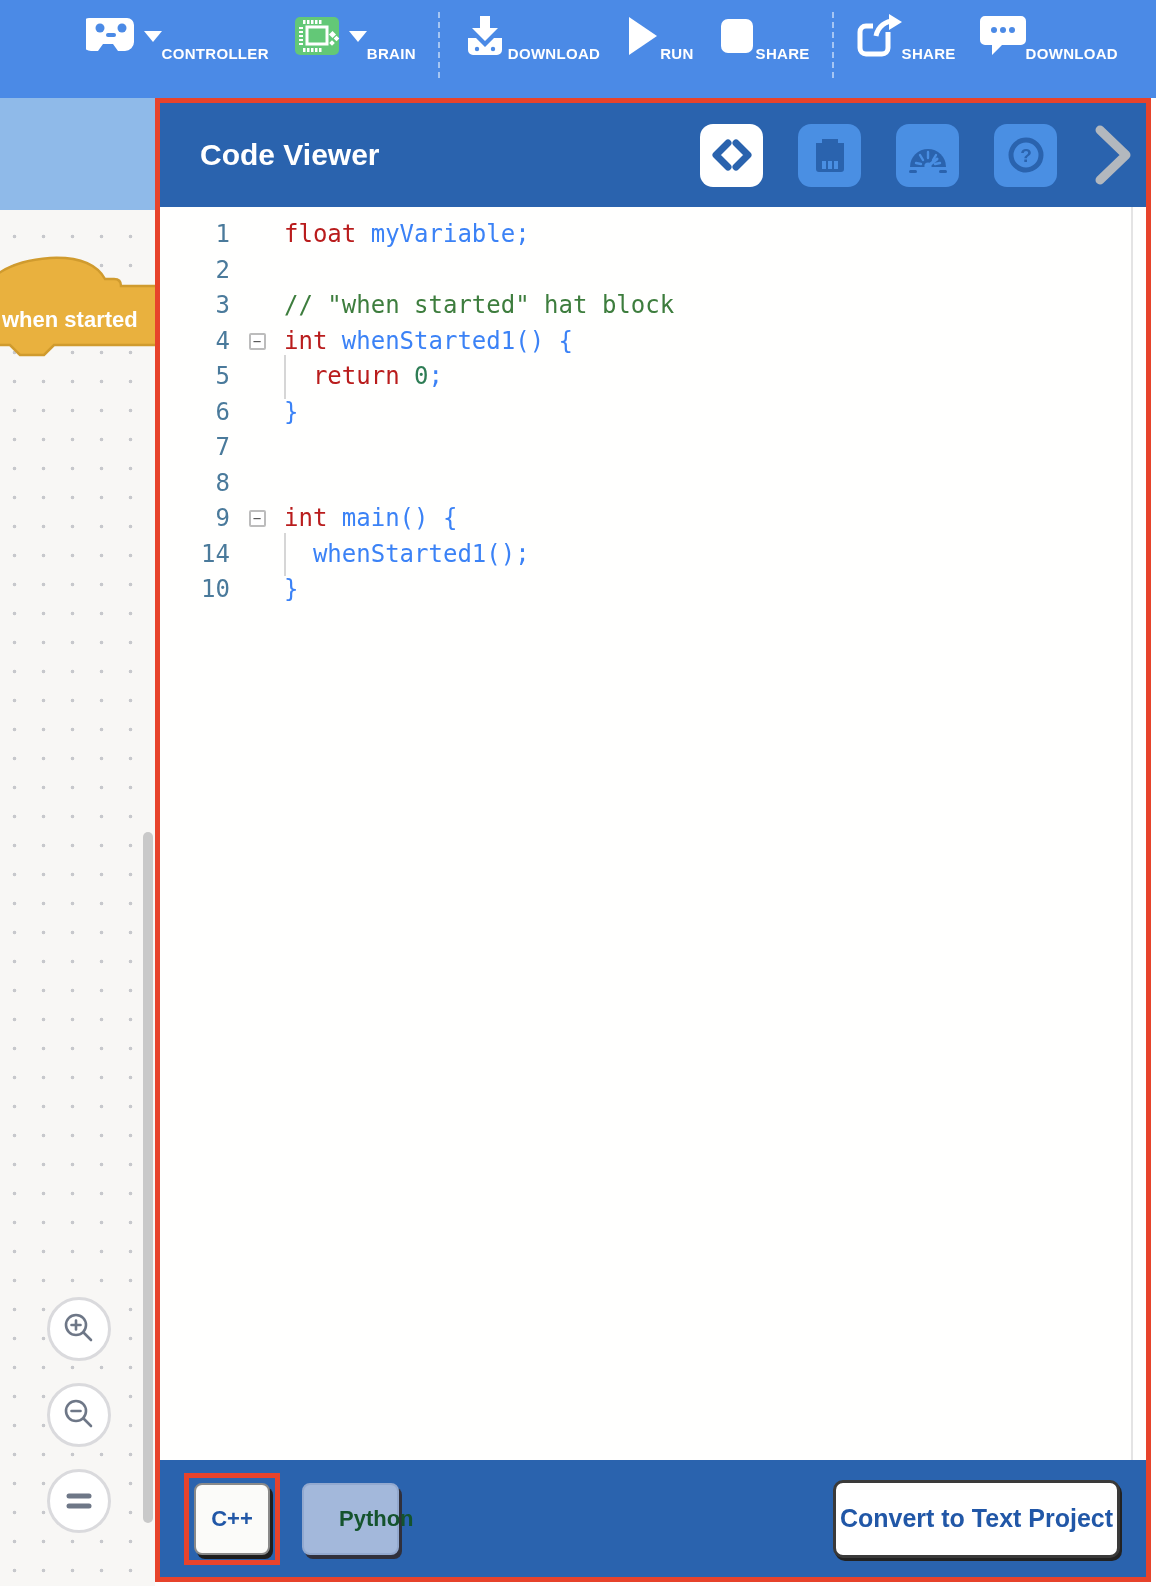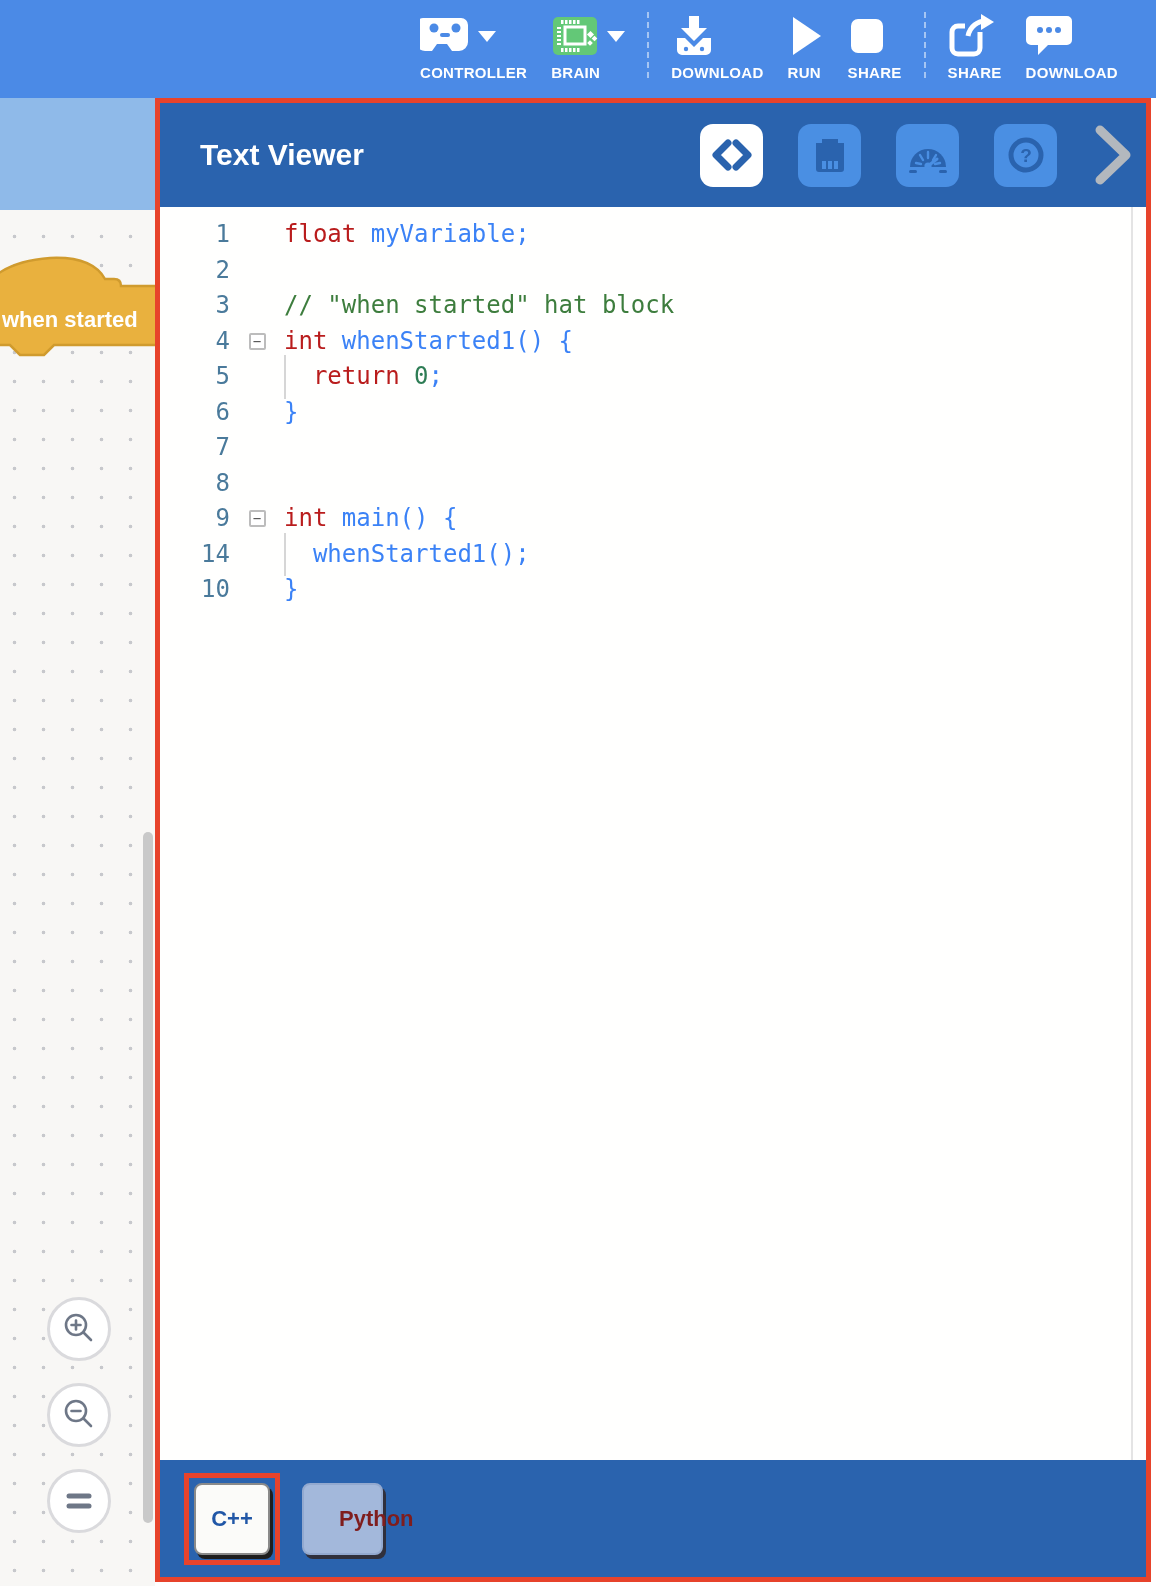--- a/index.html
+++ b/index.html
@@ -1,21 +1,21 @@
 <!DOCTYPE html>
 <html><head>
 <meta charset="utf-8">
 <style>
   * { margin:0; padding:0; box-sizing:border-box; }
   html,body { width:1156px; height:1586px; font-family:"Liberation Sans", sans-serif; background:#ffffff; overflow:hidden; position:relative; }
 
   
   .top-bar { position:absolute; left:0; top:0; width:1156px; height:98px; background:#4b8ae6;
              display:flex; align-items:flex-start; justify-content:flex-end; padding:10px 26px 0 0; z-index:5; }
-  .tb-item { display:flex; flex-direction:column; align-items:flex-start; margin:0 12px; cursor:pointer; }
+  .tb-item { display:flex; flex-direction:row; align-items:flex-end; margin:0 12px; cursor:pointer; }
   .tb-iconrow { height:52px; display:flex; align-items:center; gap:8px; }
   .tb-label { color:#ffffff; font-weight:bold; font-size:15px; letter-spacing:0.3px; margin-top:2px; }
   .caret { width:0; height:0; border-left:9px solid transparent; border-right:9px solid transparent; border-top:11px solid #ffffff; }
   .tb-sep { border-left:2px dashed rgba(255,255,255,0.5); height:66px; margin:2px 10px 0 10px; }
 
   
   .palette-band { position:absolute; left:0; top:98px; width:155px; height:112px; background:#8fbae9; }
   .workspace { position:absolute; left:0; top:210px; width:155px; height:1376px; background:#f8f7f5; overflow:hidden;
                background-image: radial-gradient(circle, #c7c8cc 1.6px, transparent 2.1px);
                background-size:29px 29px; background-position:0px 12px;padding-left:41px; }
@@ -51,21 +51,21 @@
   .tok-kw  { color:#b91c1c; }
   .tok-cm  { color:#3d7d3d; }
   .tok-num { color:#2e7d55; }
   .tok-pl  { color:#3b82f6; }
 
   .cv-footer { height:117px; background:#2a63ae; flex:none; display:flex; align-items:center; padding:0 26px 0 24px; }
   .cpp-highlight { border:5px solid #e7432b; padding:5px; display:inline-flex; }
   .lang-btn { font-family:"Liberation Sans", sans-serif; font-weight:bold; font-size:22px; cursor:pointer; }
   .lang-btn.cpp { width:76px; height:72px; background:#fbfbf9; color:#2157a7; border:2px solid #8a8a8a;
                   border-radius:8px; box-shadow:3px 4px 0 0 #1d1d1d; }
-  .lang-btn.python { width:81px; height:72px; margin-left:22px; background:#a3b8db; color:#7f1d1d;
+  .lang-btn.python { width:97px; height:72px; margin-left:22px; background:#a3b8db; color:#14532d;
                      border:2px solid #93a9cf; border-radius:8px; box-shadow:3px 4px 0 0 #30303c;padding-left:35px; }
   .convert-btn { margin-left:auto; width:287px; height:78px; background:#ffffff; color:#2157a7;
                  border:3px solid #3a3a3a; border-radius:10px; font-family:"Liberation Sans", sans-serif;
                  font-weight:bold; font-size:25px; box-shadow:2px 3px 0 0 #222; cursor:pointer; }
 </style>
 </head>
 <body>
 
 <div class="top-bar">
 
@@ -200,21 +200,21 @@
     <svg width="36" height="36" viewBox="0 0 36 36">
       <line x1="8" y1="13" x2="28" y2="13" stroke="#6e7787" stroke-width="5" stroke-linecap="round"></line>
       <line x1="8" y1="23" x2="28" y2="23" stroke="#6e7787" stroke-width="5" stroke-linecap="round"></line>
     </svg>
   </div>
 </div>
 
 <div class="code-panel">
 
   <div class="cv-header">
-    <span class="cv-title">Text Viewer</span>
+    <span class="cv-title">Code Viewer</span>
     <div class="cv-tools">
       <button class="cv-tool active">
         <svg width="40" height="40" viewBox="0 0 40 40">
           <path d="M16 8 L4 20 16 32" fill="none" stroke="#2a63ae" stroke-width="7" stroke-linejoin="round" stroke-linecap="round"></path>
           <path d="M24 8 L36 20 24 32" fill="none" stroke="#2a63ae" stroke-width="7" stroke-linejoin="round" stroke-linecap="round"></path>
         </svg>
       </button>
       <button class="cv-tool">
         <svg width="40" height="40" viewBox="0 0 40 40">
           <path fill="#2a63ae" d="M12 4 h16 v4 h6 v26 a3 3 0 0 1 -3 3 H9 a3 3 0 0 1 -3 -3 V8 h6 z"></path>
@@ -316,14 +316,15 @@
         </div>
       </div>
     <div class="scroll-track"></div>
   </div>
 
   <div class="cv-footer">
     <div class="cpp-highlight">
       <button class="lang-btn cpp">C++</button>
     </div>
     <button class="lang-btn python">Python</button>
+    <button class="convert-btn">Convert to Text Project</button>
   </div>
 </div>
 
 </body></html>

